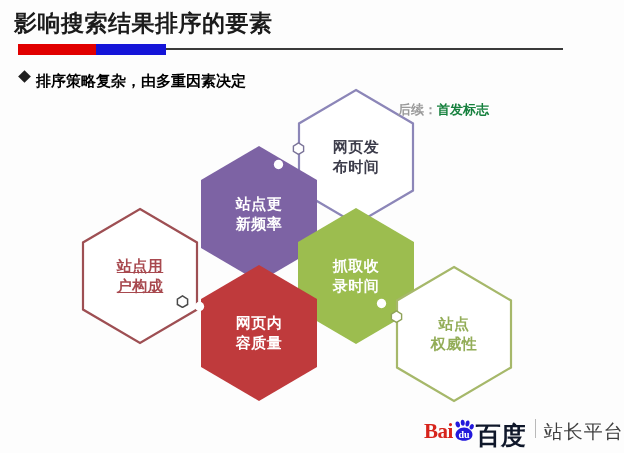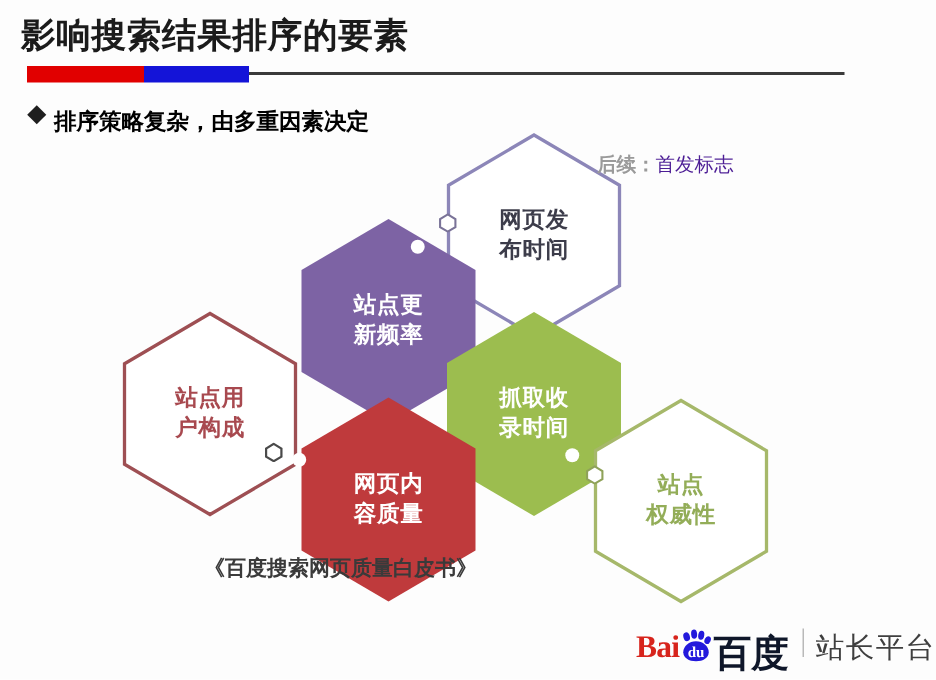--- a/index.html
+++ b/index.html
@@ -71,21 +71,21 @@
     position:absolute;width:13px;height:13px;pointer-events:auto;
   }
   .dot svg{width:13px;height:13px;display:block;}
 
   
   .annot{
     position:absolute;left:398px;top:101px;
     font-size:13px;white-space:nowrap;
   }
   .annot .soft{color:#9a9a9a;font-weight:bold;}
-  .annot .hard{color:#4c1d95;font-weight:normal;}
+  .annot .hard{color:#15803d;font-weight:bold;}
 
   
   .caption{
     position:absolute;left:136px;top:370px;
     font-size:14px;font-weight:bold;color:#3a3a3a;white-space:nowrap;
   }
 
   
   .footer{
     position:absolute;left:424px;top:419px;height:26px;
@@ -141,21 +141,21 @@
         <polygon points="60,1 118,35 118,103 60,137 2,103 2,35" fill="#7d63a4"></polygon>
       </svg>
       <div class="hlabel" style="color:#ffffff;">站点更
 新频率</div>
     </div>
 
     <div class="hex" style="left:80px;top:207px;">
       <svg viewBox="0 0 120 138">
         <polygon points="60,2 117,35.5 117,102.5 60,136 3,102.5 3,35.5" fill="#ffffff" stroke="#9e4f53" stroke-width="2.2"></polygon>
       </svg>
-      <div class="hlabel" style="color:#a8494f;">站点用
+      <div class="hlabel" style="color:#a8494f;text-decoration:underline;">站点用
 户构成</div>
     </div>
 
     <div class="hex" style="left:296px;top:207px;">
       <svg viewBox="0 0 120 138">
         <polygon points="60,1 118,35 118,103 60,137 2,103 2,35" fill="#9cbd4f"></polygon>
       </svg>
       <div class="hlabel" style="color:#ffffff;">抓取收
 录时间</div>
     </div>
@@ -210,21 +210,20 @@
       <svg viewBox="0 0 14 14">
         <polygon points="7,1 12.5,4.4 12.5,10.2 7,13.4 1.5,10.2 1.5,4.4" fill="#ffffff" stroke="#8fa259" stroke-width="1.5"></polygon>
       </svg>
     </div>
   </div>
 
   <div class="annot">
     <span class="soft">后续：</span><span class="hard">首发标志</span>
   </div>
 
-  <div class="caption">《百度搜索网页质量白皮书》</div>
 
   <div class="footer">
     <span class="bd-bai">Bai</span>
     <span class="paw">
       <svg viewBox="0 0 46 46">
         <ellipse cx="11.5" cy="11" rx="4.3" ry="6" fill="#2319dc" transform="rotate(-16 11.5 11)"></ellipse>
         <ellipse cx="21.5" cy="7.5" rx="4" ry="6.2" fill="#2319dc" transform="rotate(-5 21.5 7.5)"></ellipse>
         <ellipse cx="31" cy="9" rx="4" ry="6" fill="#2319dc" transform="rotate(10 31 9)"></ellipse>
         <ellipse cx="39.5" cy="15.5" rx="4" ry="5.4" fill="#2319dc" transform="rotate(26 39.5 15.5)"></ellipse>
         <path d="M24 17 C33 17 41 23.5 41 31.5 C41 39 33.5 43.5 24 43.5 C14.5 43.5 7 39 7 31.5 C7 23.5 15 17 24 17 Z" fill="#2319dc"></path>

